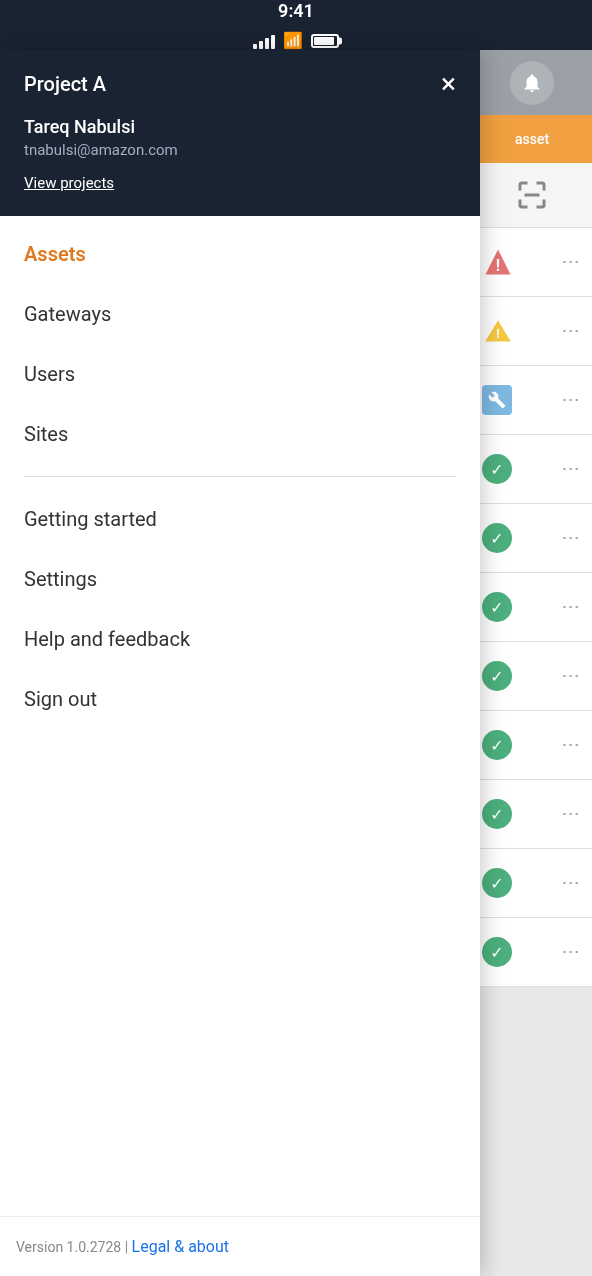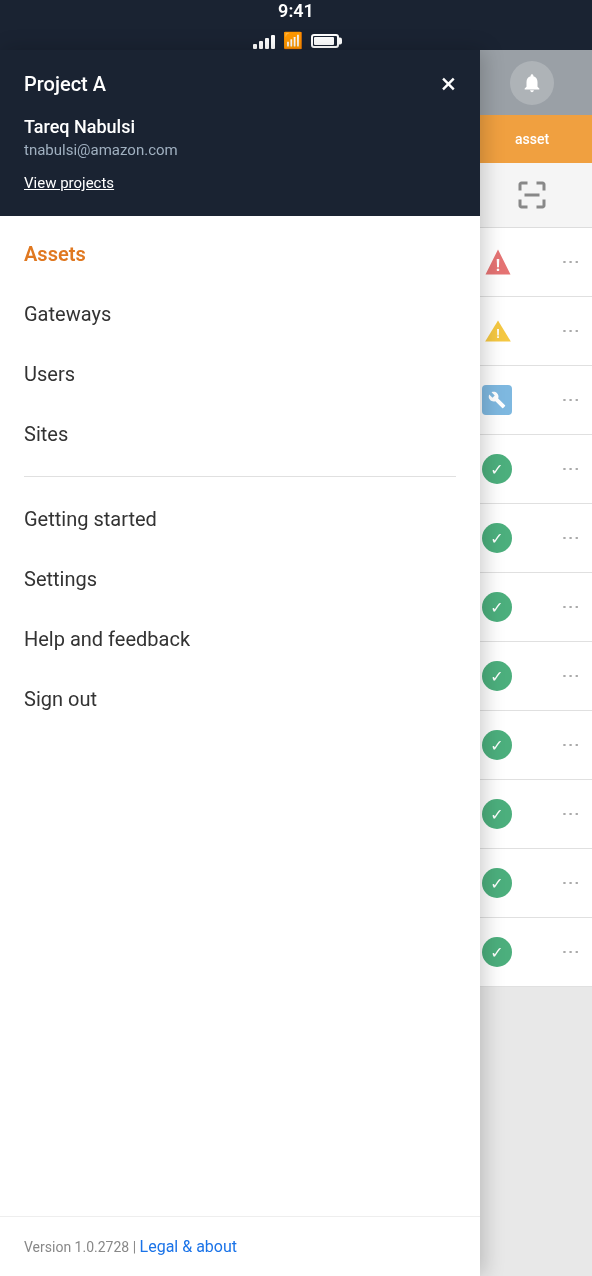--- a/index.html
+++ b/index.html
@@ -270,21 +270,21 @@
       font-weight: 600;
     }
 
     .menu-divider {
       height: 1px;
       background: #e0e0e0;
       margin: 4px 24px;
     }
 
     .menu-footer {
-      padding: 20px 24px;
+      padding: 20px 16px;
       border-top: 1px solid #eee;
       background: white;
     }
 
     .footer-text {
       color: #888;
       font-size: 14px;
     }
 
     .footer-link {

